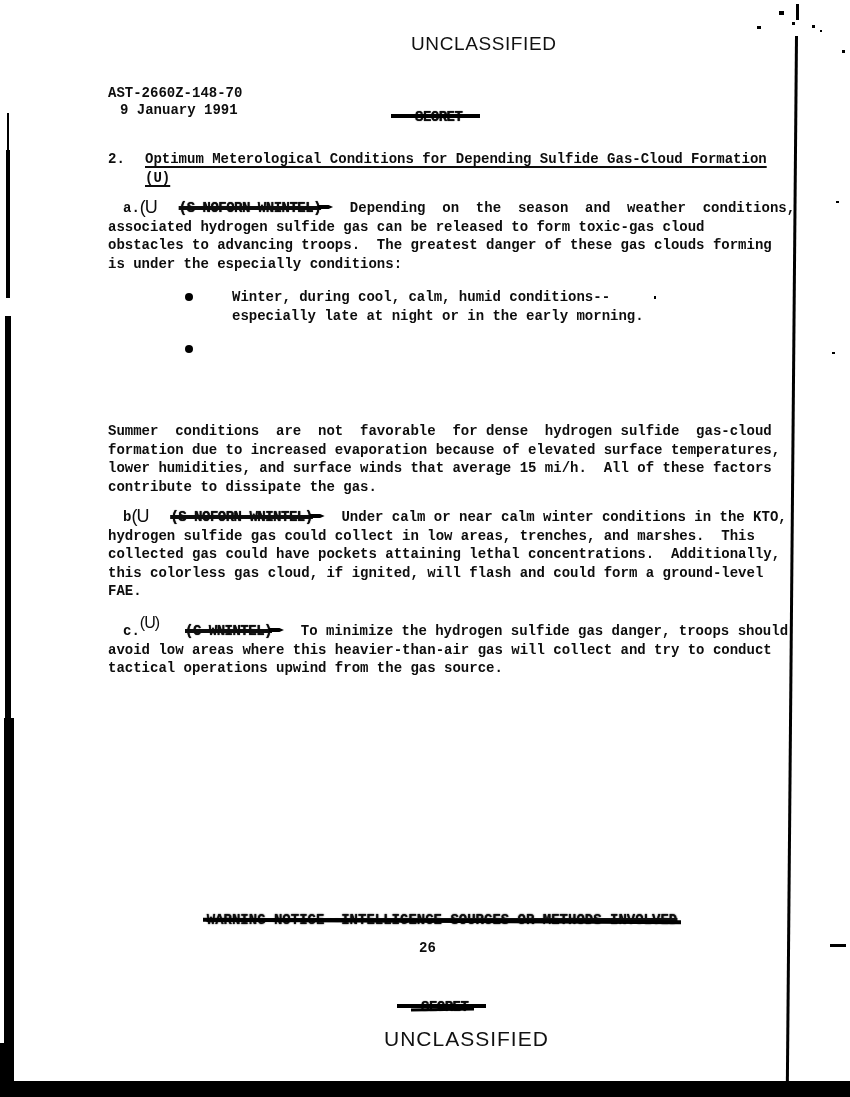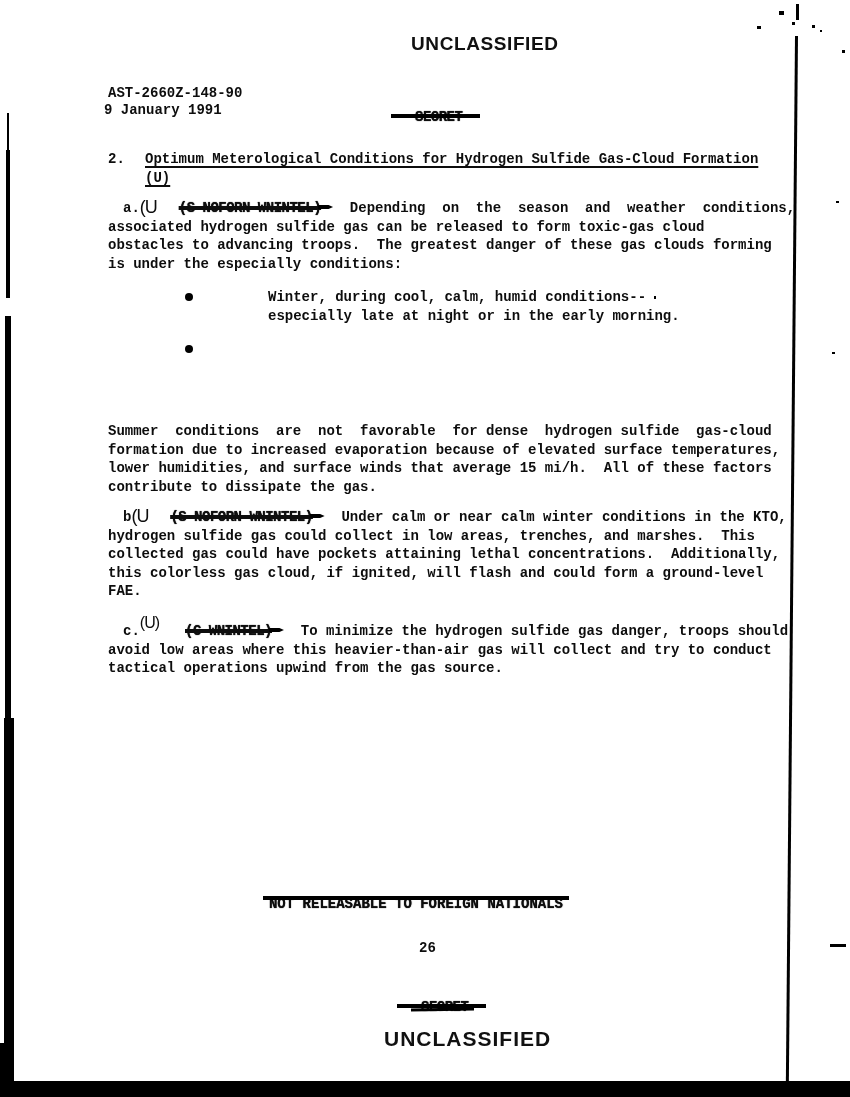--- a/index.html
+++ b/index.html
@@ -4,38 +4,38 @@
 <style>
   html,body{margin:0;padding:0;background:#e8e8e8;}
   #page{
     position:relative;width:850px;height:1097px;background:#ffffff;
     overflow:hidden;font-family:"Liberation Mono","DejaVu Sans Mono",monospace;
     color:#0d0d0d;
   }
   .mono{font-family:"Liberation Mono","DejaVu Sans Mono",monospace;font-weight:bold;font-size:14px;line-height:18.5px;}
   .pre{white-space:pre-wrap;}
   .abs{position:absolute;}
-  .banner{font-family:"Liberation Sans","DejaVu Sans",sans-serif;font-weight:bold;color:#111;}
+  .banner{font-family:"Liberation Sans","DejaVu Sans",sans-serif;font-weight:normal;color:#111;}
   #banner-top{left:411px;top:33px;font-size:19px;letter-spacing:0.6px;}
   #banner-bottom{left:384px;top:1027px;font-size:21px;letter-spacing:1px;}
   #doc-number{left:108px;top:84px;}
-  #doc-date{left:104px;top:101px;}
+  #doc-date{left:120px;top:101px;}
   .struck-stamp{letter-spacing:-0.5px;position:relative;display:inline-block;
     text-shadow:0 0 1px #000;margin-top:24px;}
   .struck-stamp::after{content:"";position:absolute;left:-24px;right:-18px;top:6px;height:4px;background:#000;}
   .struck-stamp.messy::before{content:"";position:absolute;left:-10px;right:-6px;top:10px;height:3px;background:#000;transform:rotate(-1deg);}
   #secret-top{left:415px;top:84px;}
   #secret-bottom{left:421px;top:974px;}
   #section-heading{left:108px;top:150px;width:700px;}
   #section-heading .num{display:inline-block;width:37px;}
   .uline{text-decoration:underline;text-decoration-thickness:1.5px;text-underline-offset:3px;}
   #section-title-cont{margin-left:37px;}
   .para{left:108px;width:712px;}
   #para-a{top:197px;}
-  #bullet-1-text{left:232px;top:288px;width:500px;margin-left:36px;}
+  #bullet-1-text{left:232px;top:288px;width:500px;}
   #bullet-2-text{left:232px;top:340px;width:500px;}
   .bullet-dot{width:8px;height:8px;border-radius:50%;background:#000;}
   #bullet-1-dot{left:185px;top:293px;}
   #bullet-2-dot{left:185px;top:345px;}
   #para-summer{top:422px;}
   #para-b{top:506px;}
   #para-c{top:603px;margin-top:18px;}
   .indent{display:inline-block;width:15px;}
   .hw{font-family:"Liberation Sans","DejaVu Sans",sans-serif;font-weight:normal;font-size:18px;position:relative;top:1px;letter-spacing:-1px;margin-right:-3px;}
   .hw-sup{font-family:"Liberation Sans","DejaVu Sans",sans-serif;font-weight:normal;font-size:16px;position:relative;top:-7px;letter-spacing:-1px;margin-right:1px;}
@@ -54,28 +54,28 @@
   .art{position:absolute;background:#000;}
   #right-line{left:795px;top:36px;width:2.5px;height:1054px;transform:rotate(0.5deg);transform-origin:top left;}
 </style>
 </head>
 <body>
 
 <div id="page">
 
   <div class="abs banner" id="banner-top">UNCLASSIFIED</div>
 
-  <div class="abs mono" id="doc-number">AST-2660Z-148-90</div>
+  <div class="abs mono" id="doc-number">AST-2660Z-148-70</div>
   <div class="abs mono" id="doc-date">9 January 1991</div>
   <div class="abs mono" id="secret-top">
     <span class="struck-stamp">SECRET</span>
   </div>
 
   <div class="abs mono" id="section-heading">
-    <span class="num">2.</span><span class="uline">Optimum Meterological Conditions for Hydrogen Sulfide Gas-Cloud Formation</span>
+    <span class="num">2.</span><span class="uline">Optimum Meterological Conditions for Depending Sulfide Gas-Cloud Formation</span>
     <div id="section-title-cont" class="uline">(U)</div>
   </div>
 
   <div class="abs mono para pre" id="para-a"><span class="indent"></span><span>a.</span><span class="hw">(U</span><span class="struck-marking">(S-NOFORN-WNINTEL)</span><span class="strike-blob"></span><span>  Depending  on  the  season  and  weather  conditions,
 associated hydrogen sulfide gas can be released to form toxic-gas cloud
 obstacles to advancing troops.  The greatest danger of these gas clouds forming
 is under the especially conditions:</span></div>
 
   <div class="abs bullet-dot" id="bullet-1-dot"></div>
   <div class="abs mono pre" id="bullet-1-text">Winter, during cool, calm, humid conditions--
@@ -90,22 +90,22 @@
   <div class="abs mono para pre" id="para-b"><span class="indent"></span><span>b</span><span class="hw">(U</span><span class="struck-marking">(S-NOFORN-WNINTEL)</span><span class="strike-blob"></span><span>  Under calm or near calm winter conditions in the KTO,
 hydrogen sulfide gas could collect in low areas, trenches, and marshes.  This
 collected gas could have pockets attaining lethal concentrations.  Additionally,
 this colorless gas cloud, if ignited, will flash and could form a ground-level
 FAE.</span></div>
 
   <div class="abs mono para pre" id="para-c"><span class="indent"></span><span>c.</span><span class="hw-sup">(U)</span><span class="struck-marking">(C-WNINTEL)</span><span class="strike-blob"></span><span>  To minimize the hydrogen sulfide gas danger, troops should
 avoid low areas where this heavier-than-air gas will collect and try to conduct
 tactical operations upwind from the gas source.</span></div>
 
-  <div class="mono" id="releasability">
-    <span class="txt">NOT RELEASABLE TO FOREIGN NATIONALS</span>
+  <div class="mono" id="warning">
+    <span class="txt">WARNING NOTICE--INTELLIGENCE SOURCES OR METHODS INVOLVED</span>
   </div>
 
   <div class="abs mono" id="page-number">26</div>
 
   <div class="abs mono" id="secret-bottom">
     <span class="struck-stamp messy">SECRET</span>
   </div>
 
   <div class="abs banner" id="banner-bottom">UNCLASSIFIED</div>
 

